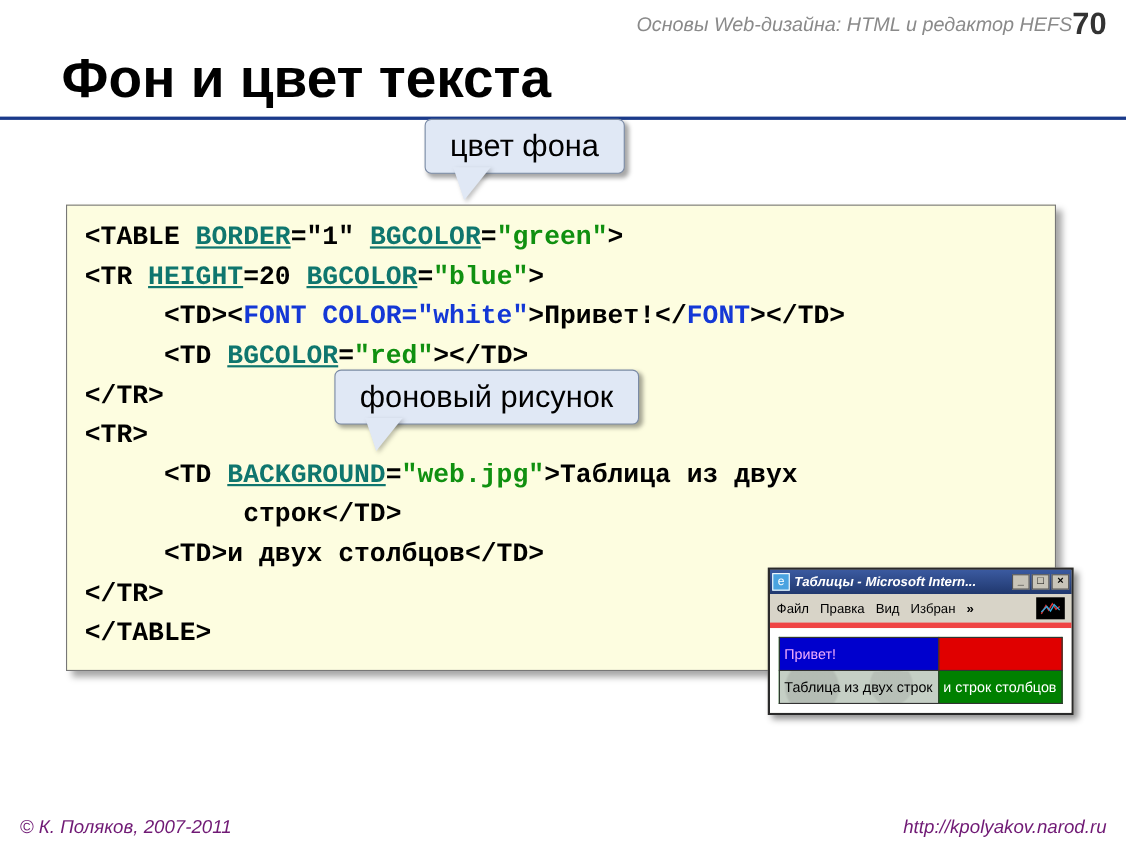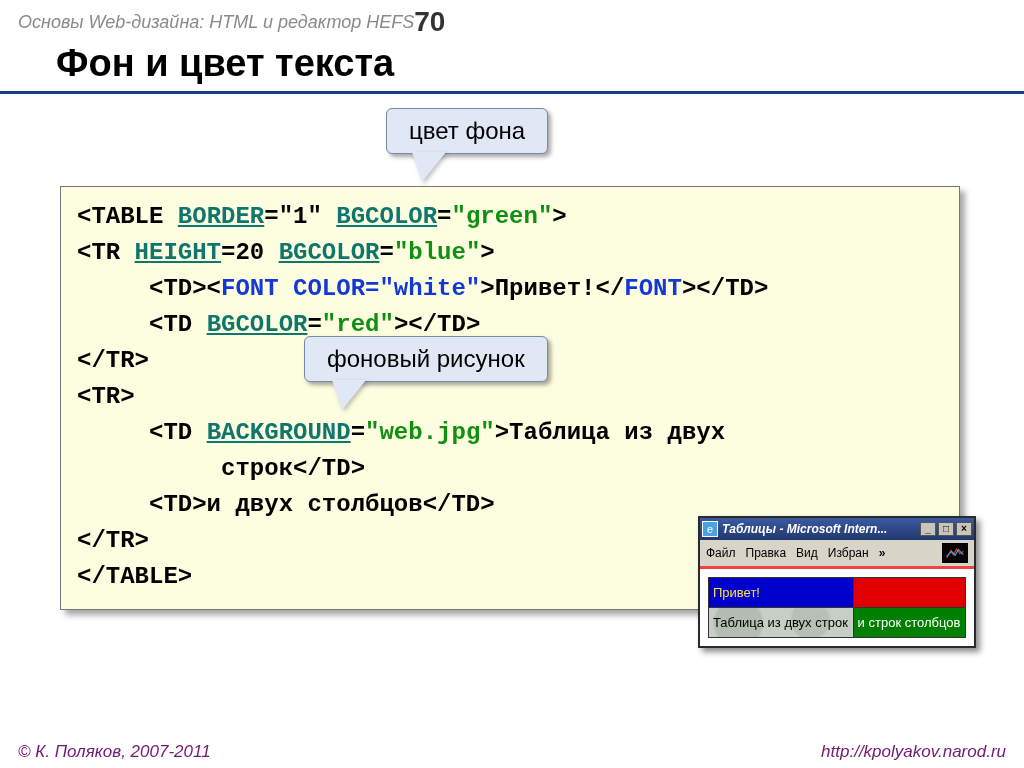--- a/index.html
+++ b/index.html
@@ -7,48 +7,48 @@
     margin: 0;
     width: 1024px;
     height: 768px;
     font-family: Arial, sans-serif;
     background: #fff;
     position: relative;
     overflow: hidden;
   }
   .header {
     display: flex;
-    justify-content: flex-start;
+    justify-content: flex-end;
     align-items: center;
-    padding: 6px 18px 2px 18px;
+    padding: 6px 18px 2px 31px;
     color: #8a8a8a;
     font-style: italic;
     font-size: 18px;
   }
   .page-num {
     font-size: 28px;
     font-weight: bold;
     font-style: normal;
     color: #333;
   }
   .title {
-    font-size: 38px;
+    font-size: 50px;
     font-weight: bold;
     color: #000;
     padding: 2px 24px 6px 56px;
     border-bottom: 3px solid #1a3a8a;
     margin-bottom: 18px;
   }
   .callout {
     position: absolute;
     background: #e0e8f5;
     border: 1px solid #7a8aa5;
     border-radius: 6px;
     padding: 8px 22px;
-    font-size: 24px;
+    font-size: 28px;
     box-shadow: 3px 3px 4px rgba(0,0,0,0.35);
   }
   .callout-tail {
     position: absolute;
     width: 0; height: 0;
   }
   .callout1 { left: 386px; top: 108px; }
   .tail1 {
     left: 412px; top: 152px;
     border-left: 10px solid transparent;
@@ -115,21 +115,21 @@
     background: #c8c4b8;
     border: 1px solid #555;
     margin-left: 2px;
     font-size: 10px; font-weight:bold;
     text-align:center; line-height:12px; color:#000;
   }
   .mini-menu {
     display:flex; align-items:center; gap: 10px;
     padding: 3px 6px;
     background: #d8d4c8;
-    border-bottom: 3px solid #ef4444;
+    border-bottom: 5px solid #ef4444;
     font-size: 12px;
   }
   .mini-menu span { cursor:default; }
   .mini-menu .more { font-weight:bold; }
   .mini-logo {
     margin-left:auto;
     width: 26px; height: 20px;
     background: #000;
     display:flex; align-items:center; justify-content:center;
   }
@@ -143,21 +143,21 @@
     width: 100%;
     background: #008000;
   }
   .demo-table td {
     border: 1px solid #333;
     font-size: 13px;
     height: 30px;
     padding: 2px 4px;
     vertical-align: middle;
   }
-  .td-blue { background: #0000cd; color:#fde047; }
+  .td-blue { background: #0000cd; color:#f0abfc; }
   .td-red  { background: #e00000; }
   .td-bg   {
     background: #c5cfc5;
     color:#000;
     background-image: radial-gradient(circle at 20% 50%, rgba(80,80,80,0.15) 0 20%, transparent 22%),
                       radial-gradient(circle at 70% 40%, rgba(80,80,80,0.12) 0 18%, transparent 20%);
   }
   .td-green { background: #008000; color:#fff; }
 
   .footer {

